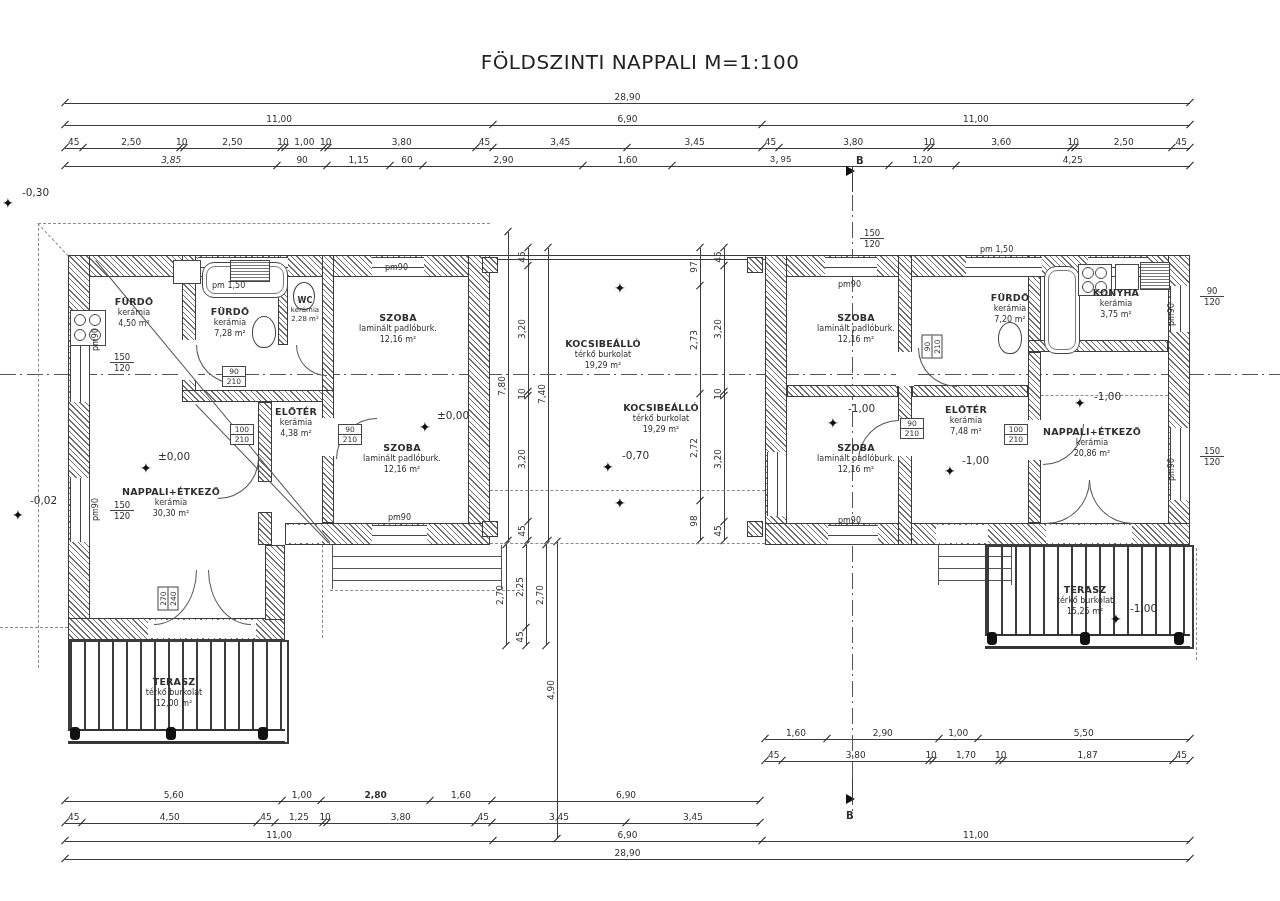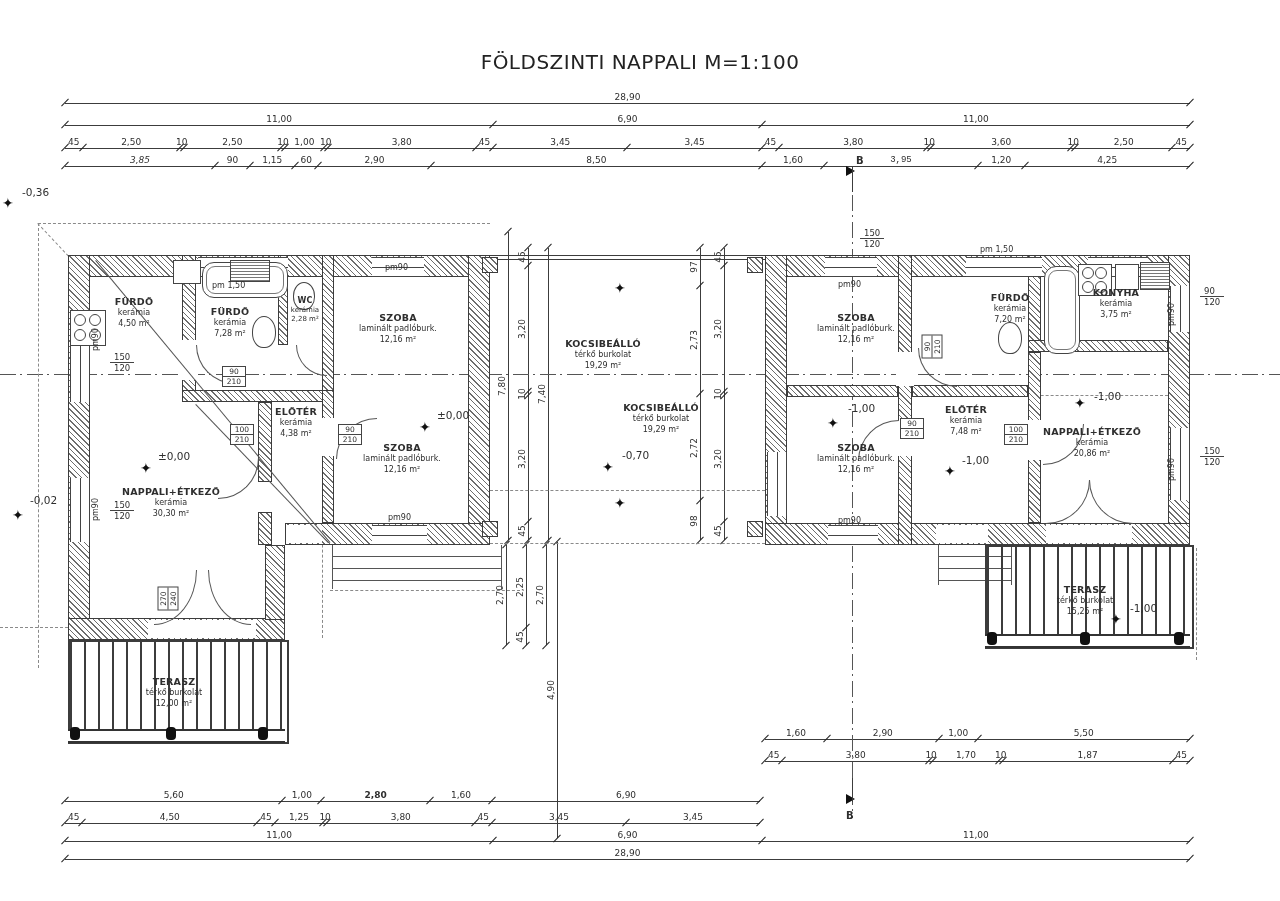--- a/index.html
+++ b/index.html
@@ -34,21 +34,21 @@
 .room .rn{font-weight:bold;font-size:9.5px;letter-spacing:.2px}
 .room .rm{font-size:8px}
 .room.sm .rn{font-size:8px}.room.sm .rm{font-size:7px}
 
 .lvl{position:absolute;font-size:10.5px;white-space:nowrap}
 .star{position:absolute;font-size:14px;line-height:1;color:#111}
 .star::before{content:"✦"}
 .ann{position:absolute;border:1px solid #444;background:#fff;font-size:7.5px;line-height:1.2;text-align:center;min-width:22px}
 .ann span{display:block;padding:0 2px}
 .ann span:first-child{border-bottom:1px solid #444}
-.frac{position:absolute;font-size:8.5px;line-height:1.2;}
+.frac{position:absolute;font-size:8.5px;line-height:1.2;text-align:center}
 .frac span{display:block;padding:0 4px}
 .frac span:first-child{border-bottom:1px solid #444}
 .pm{position:absolute;font-size:8px;white-space:nowrap}
 .rot{transform:rotate(-90deg)}
 .arc{position:absolute;border:1px solid #555;border-left:0;border-bottom:0;border-radius:0 100% 0 0;background:transparent}
 .stripes{position:absolute;border:2px solid #3c3c3c;background:repeating-linear-gradient(90deg,#3c3c3c 0 2px,transparent 2px 14px)}
 .band{position:absolute;background:#fff;border-top:2px solid #333;border-bottom:2px solid #333}
 .post{position:absolute;width:10px;height:13px;background:#111;border-radius:4px}
 .steps{position:absolute;border-left:1px solid #555;border-right:1px solid #555;background:repeating-linear-gradient(180deg,transparent 0 11px,#555 11px 12px)}
 .diag{position:absolute;height:1px;background:#555;transform-origin:0 0}
@@ -148,23 +148,20 @@
     </div>
     <div class="seg" style="flex-grow: 115;">
       <span class="lab">1,15</span>
     </div>
     <div class="seg" style="flex-grow: 60;">
       <span class="lab">60</span>
     </div>
     <div class="seg" style="flex-grow: 290;">
       <span class="lab">2,90</span>
     </div>
-    <div class="seg" style="flex-grow: 850;">
-      <span class="lab">8,50</span>
-    </div>
     <div class="seg" style="flex-grow: 160;">
       <span class="lab">1,60</span>
     </div>
     <div class="seg" style="flex-grow: 395; font-family: Liberation Mono, monospace;">
       <span class="lab">3,95</span>
     </div>
     <div class="seg" style="flex-grow: 120;">
       <span class="lab">1,20</span>
     </div>
     <div class="seg" style="flex-grow: 425;">
@@ -550,21 +547,21 @@
  <div class="rn">NAPPALI+ÉTKEZŐ</div>
  <div class="rm">kerámia</div>
  <div class="rm">20,86 m²</div>
 </div>
 <div class="room" style="left:1028px;top:584px;width:114px">
  <div class="rn">TERASZ</div>
  <div class="rm">térkő burkolat</div>
  <div class="rm">15,25 m²</div>
 </div>
 
-<div class="lvl" style="left:22px;top:186px">-0,36</div>
+<div class="lvl" style="left:22px;top:186px">-0,30</div>
 <div class="star" style="left:2px;top:196px"></div>
 <div class="lvl" style="left:30px;top:494px">-0,02</div>
 <div class="star" style="left:12px;top:508px"></div>
 <div class="lvl" style="left:158px;top:450px">±0,00</div>
 <div class="star" style="left:140px;top:461px"></div>
 <div class="lvl" style="left:437px;top:409px">±0,00</div>
 <div class="star" style="left:419px;top:420px"></div>
 <div class="lvl" style="left:622px;top:449px">-0,70</div>
 <div class="star" style="left:602px;top:460px"></div>
 <div class="lvl" style="left:848px;top:402px">-1,00</div>

